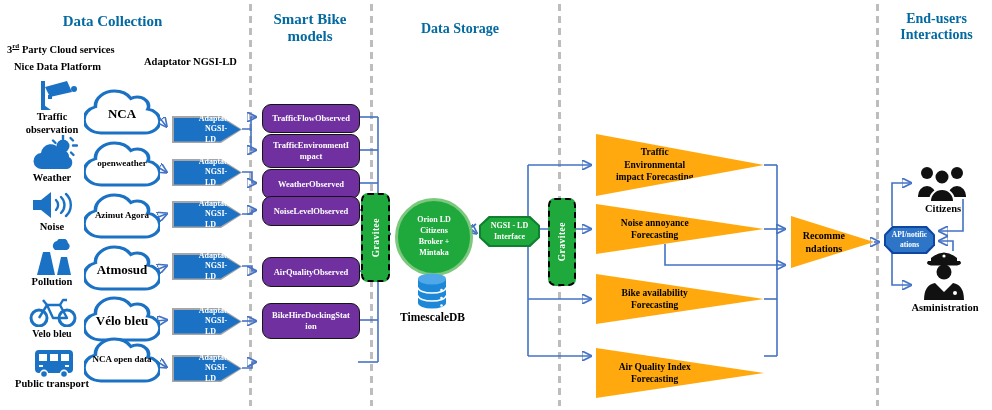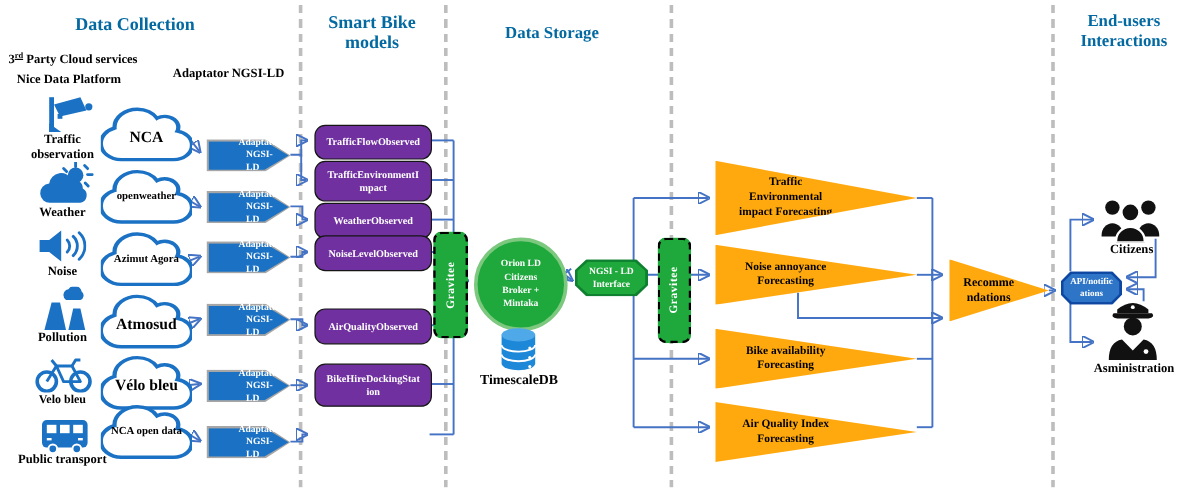--- a/index.html
+++ b/index.html
@@ -375,21 +375,21 @@
         <span>Noise annoyance</span>
         <span>Forecasting</span>
       </div>
   </div>
   <div class="tri" style="left:596px;top:274px;width:168px;height:50px">
     <div class="txt">
         <span>Bike availability</span>
         <span>Forecasting</span>
       </div>
   </div>
-  <div class="tri" style="left:596px;top:335px;width:168px;height:50px">
+  <div class="tri" style="left:596px;top:348px;width:168px;height:50px">
     <div class="txt">
         <span>Air Quality Index</span>
         <span>Forecasting</span>
       </div>
   </div>
   <div class="tri tri-rec" style="left:791px;top:216px;width:83px;height:52px">
     <div class="txt">
         <span>Recomme</span>
         <span>ndations</span>
       </div>

